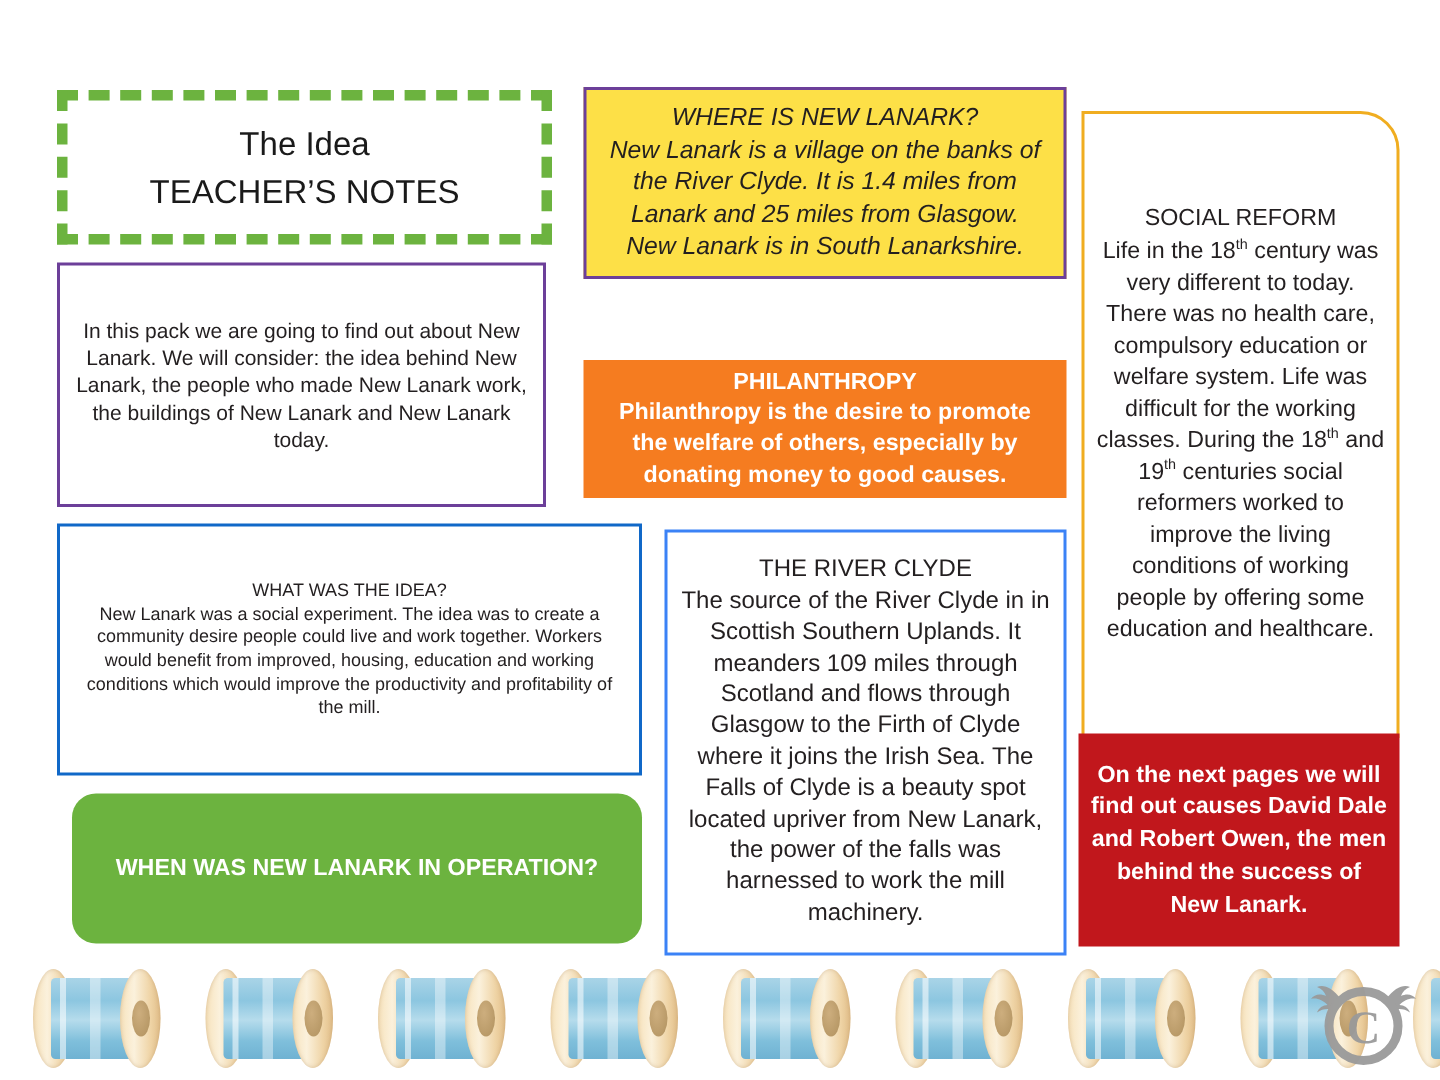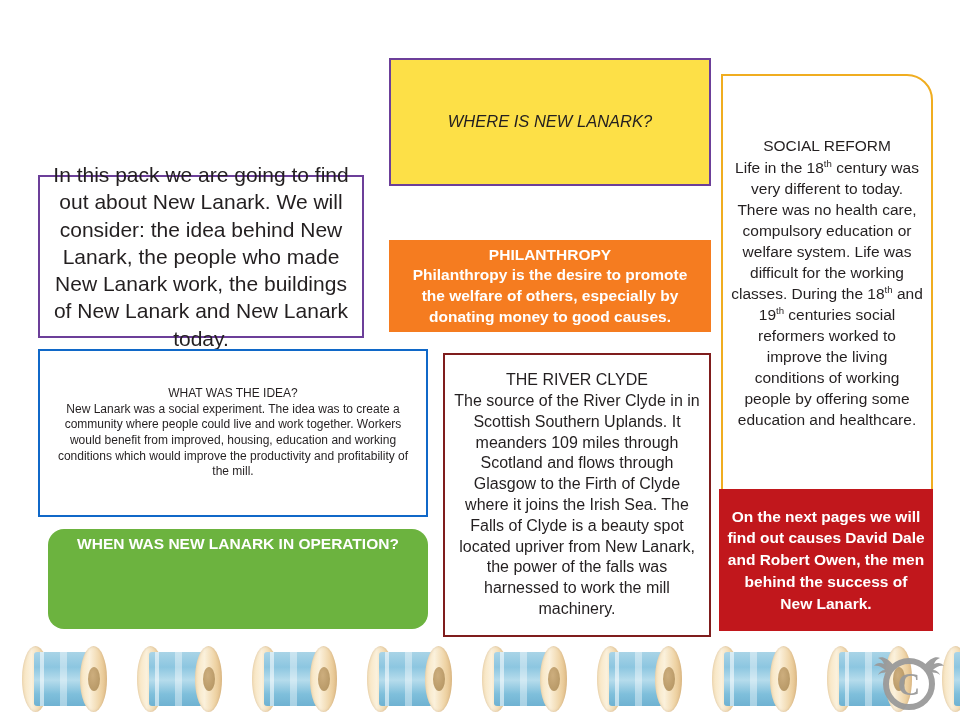--- a/index.html
+++ b/index.html
@@ -38,21 +38,21 @@
     font-size: 22px;
     line-height: 1.42;
     color: #1a1a1a;
   }
 
   
   #intro-box {
     left: 38px; top: 175px; width: 326px; height: 163px;
     border: 2px solid #6c3f99;
     background: #ffffff;
-    font-size: 21px;
+    font-size: 14px;
     padding: 6px 10px;
   }
   #where-box {
     left: 389px; top: 58px; width: 322px; height: 128px;
     border: 2px solid #6c3f99;
     background: #fde047;
     font-size: 16.5px;
     padding: 6px 12px;
     font-style: italic;
   }
@@ -83,37 +83,36 @@
   
   #idea-box {
     left: 38px; top: 349px; width: 390px; height: 168px;
     border: 2px solid #1068c8;
     background: #ffffff;
     font-size: 12px;
     padding: 5px 8px;
   }
   #clyde-box {
     left: 443px; top: 353px; width: 268px; height: 284px;
-    border: 2px solid #7f1d1d;
+    border: 2px solid #3b82f6;
     background: #ffffff;
     font-size: 16px;
     padding: 5px 9px;
   }
 
   
   #operation-box {
     left: 48px; top: 529px; width: 380px; height: 100px;
     background: #6cb33f;
     border-radius: 16px;
     color: #ffffff;
     font-size: 15.5px;
     font-weight: bold;
     padding: 4px 21px;
     line-height: 1.36;
-    justify-content: space-between;
   }
 
   
   #next-pages-box {
     left: 719px; top: 489px; width: 214px; height: 142px;
     background: #c1171c;
     color: #ffffff;
     font-size: 15.5px;
     font-weight: bold;
     padding: 4px 8px;
@@ -179,42 +178,47 @@
     right: 14px; bottom: 8px;
     width: 74px; height: 64px;
     opacity: 0.95;
   }
 </style>
 </head>
 <body>
 
 <div id="page">
 
+  <div class="box" id="title-box">
+    <p>The Idea</p>
+    <p>TEACHER’S NOTES</p>
+  </div>
 
   <div class="box" id="intro-box">
     <p>In this pack we are going to find out about New Lanark. We will consider: the idea behind New Lanark, the people who made New Lanark work, the buildings of New Lanark and New Lanark today.</p>
   </div>
 
   <div class="box" id="where-box">
     <p>WHERE IS NEW LANARK?</p>
+    <p>New Lanark is a village on the banks of the River Clyde. It is 1.4 miles from Lanark and 25 miles from Glasgow. New Lanark is in South Lanarkshire.</p>
   </div>
 
   <div class="box" id="philanthropy-box">
     <p>PHILANTHROPY</p>
     <p>Philanthropy is the desire to promote the welfare of others, especially by donating money to good causes.</p>
   </div>
 
   <div class="box" id="social-reform-box">
     <p>SOCIAL REFORM</p>
     <p><span>Life in the 18</span><sup>th</sup><span> century was very different to today. There was no health care, compulsory education or welfare system. Life was difficult for the working classes. During the 18</span><sup>th</sup><span> and 19</span><sup>th</sup><span> centuries social reformers worked to improve the living conditions of working people by offering some education and healthcare.</span></p>
   </div>
 
   <div class="box" id="idea-box">
     <p>WHAT WAS THE IDEA?</p>
-    <p>New Lanark was a social experiment. The idea was to create a community where people could live and work together. Workers would benefit from improved, housing, education and working conditions which would improve the productivity and profitability of the mill.</p>
+    <p>New Lanark was a social experiment. The idea was to create a community desire people could live and work together. Workers would benefit from improved, housing, education and working conditions which would improve the productivity and profitability of the mill.</p>
   </div>
 
   <div class="box" id="clyde-box">
     <p>THE RIVER CLYDE</p>
     <p>The source of the River Clyde in in Scottish Southern Uplands. It meanders 109 miles through Scotland and flows through Glasgow to the Firth of Clyde where it joins the Irish Sea. The Falls of Clyde is a beauty spot located upriver from New Lanark, the power of the falls was harnessed to work the mill machinery.</p>
   </div>
 
   <div class="box" id="operation-box">
     <p>WHEN WAS NEW LANARK IN OPERATION?</p>
   </div>

